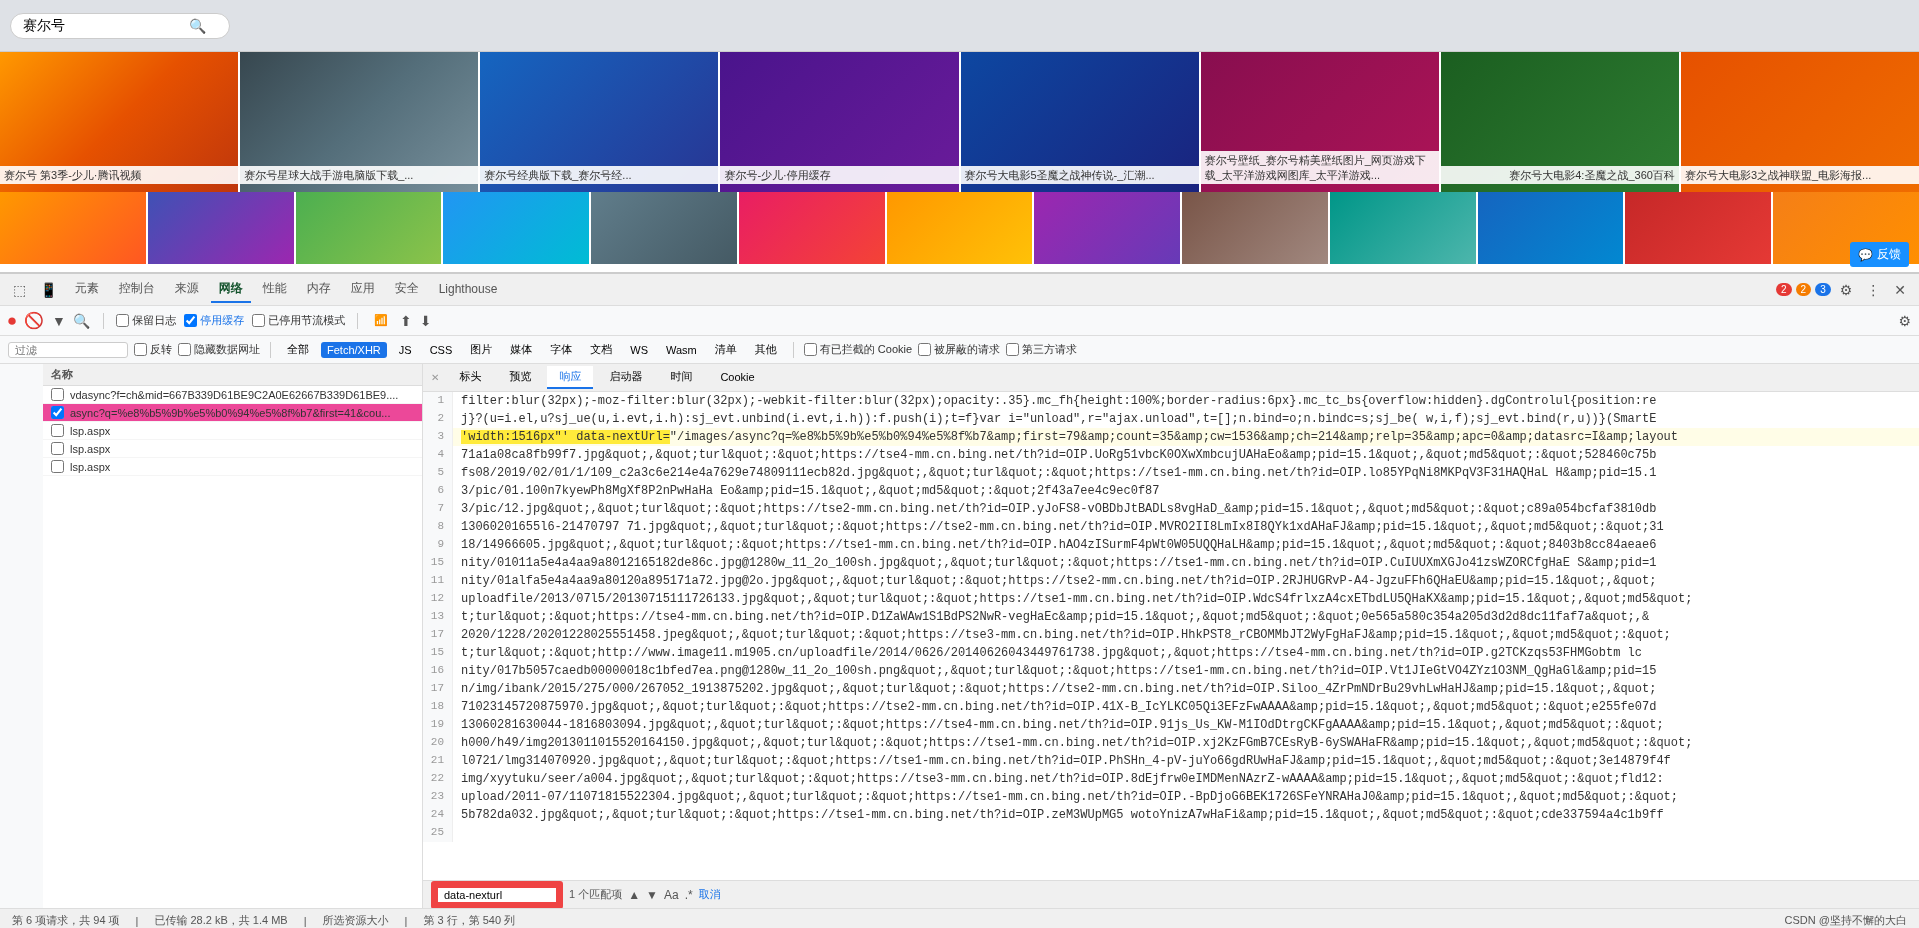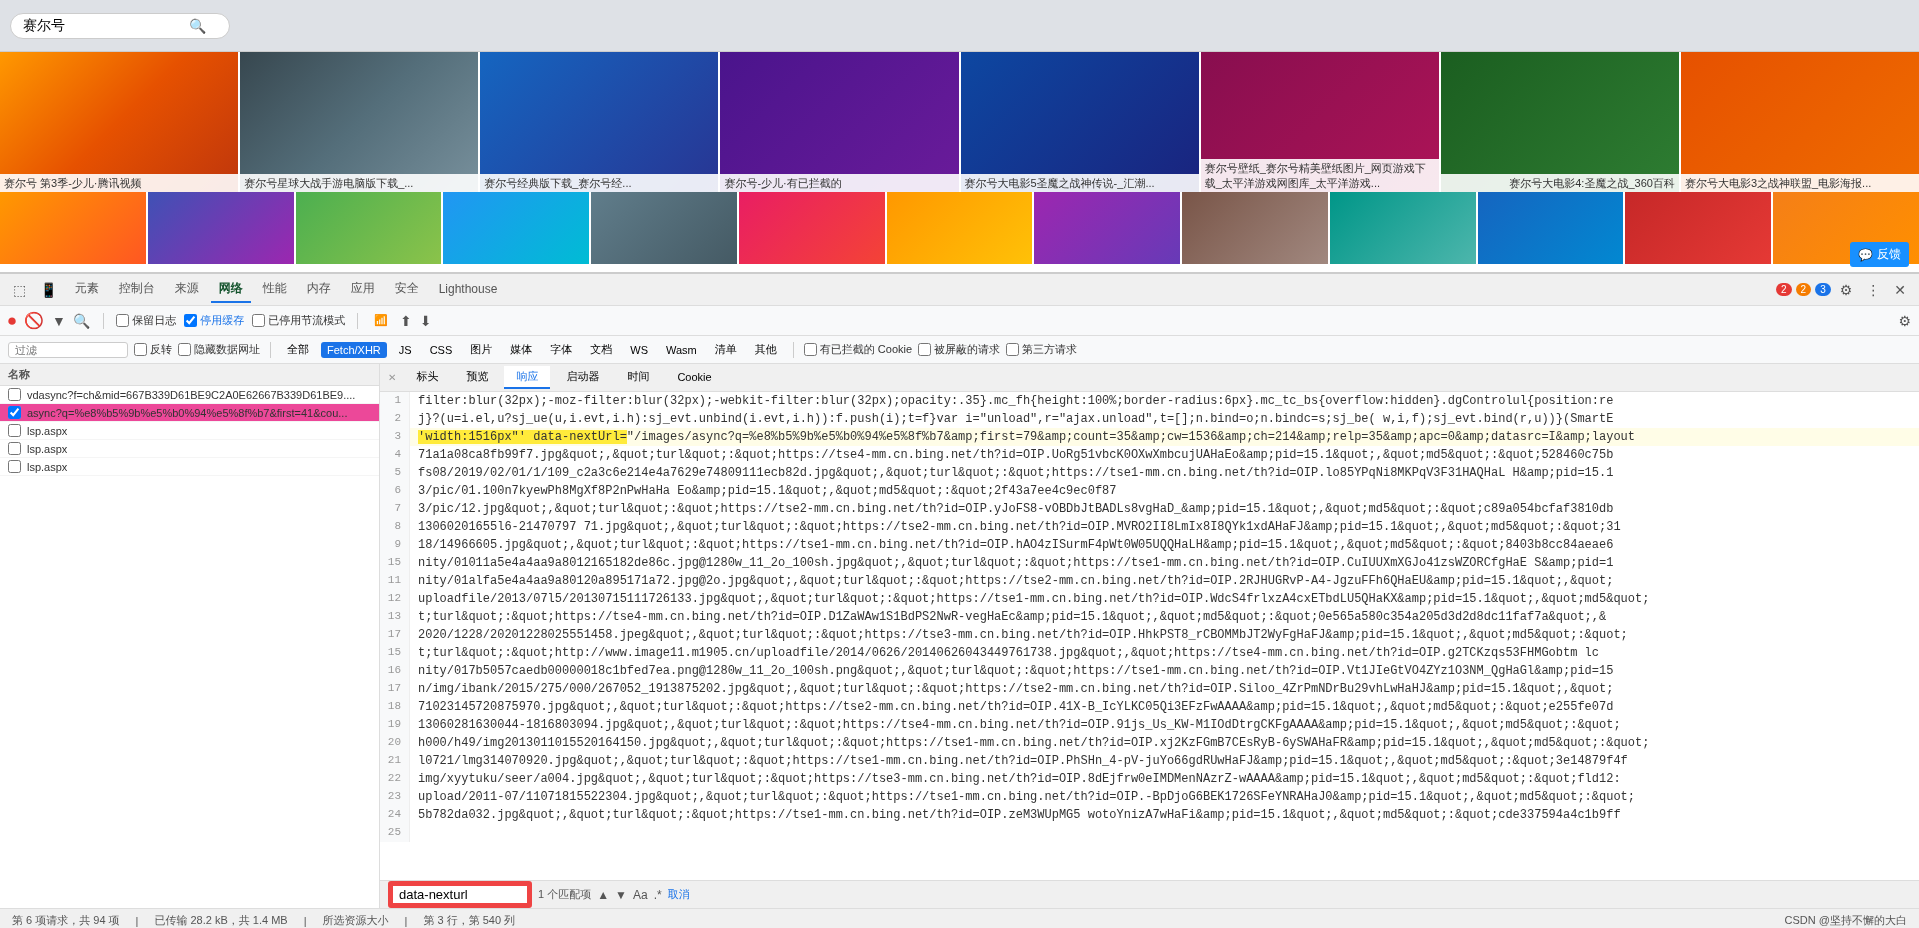--- a/index.html
+++ b/index.html
@@ -8,21 +8,21 @@
     
     .browser-top { background: #dee1e6; height: 52px; display: flex; align-items: center; padding: 0 10px; gap: 8px; border-bottom: 1px solid #ccc; }
     .search-bar { display: flex; align-items: center; background: #fff; border: 1px solid #ccc; border-radius: 20px; padding: 4px 12px; width: 220px; gap: 6px; }
     .search-bar input { border: none; outline: none; font-size: 14px; width: 160px; }
     .search-icon-btn { background: none; border: none; cursor: pointer; color: #555; font-size: 14px; }
 
     
     .image-results-area { background: #fff; height: 220px; overflow: hidden; position: relative; }
     .image-cards-row { display: flex; gap: 2px; padding: 0; height: 80px; overflow: hidden; }
     .image-card { background: #ccc; flex: 1; min-width: 120px; overflow: hidden; position: relative; }
-    .image-card-label { position: absolute; bottom: 0; left: 0; right: 0; background: rgba(255,255,255,0.9); font-size: 11px; padding: 2px 4px; line-height: 1.3; }
+    .image-card-label { position: absolute; bottom: 8px; left: 0; right: 0; background: rgba(255,255,255,0.9); font-size: 11px; padding: 2px 4px; line-height: 1.3; }
     .image-thumbnails-row { display: flex; gap: 2px; height: 70px; overflow: hidden; }
     .thumb { flex: 1; min-width: 80px; background: #aaa; }
     .feedback-btn { position: absolute; right: 10px; bottom: 5px; background: #1890ff; color: #fff; border: none; border-radius: 3px; padding: 4px 8px; font-size: 12px; cursor: pointer; display: flex; align-items: center; gap: 4px; }
 
     
     .devtools { background: #f8f9fa; border-top: 2px solid #ccc; height: 660px; display: flex; flex-direction: column; }
 
     
     .devtools-topbar { background: #f0f0f0; border-bottom: 1px solid #ddd; display: flex; align-items: center; padding: 0 8px; height: 32px; gap: 4px; }
     .devtools-tab-btn { background: none; border: none; cursor: pointer; padding: 4px 8px; font-size: 12px; color: #555; border-bottom: 2px solid transparent; }
@@ -41,21 +41,21 @@
     .toolbar-icon-btn { background: none; border: none; cursor: pointer; font-size: 14px; color: #555; }
 
     
     .filter-row { background: #f8f9fa; border-bottom: 1px solid #ddd; display: flex; align-items: center; padding: 2px 8px; height: 28px; gap: 6px; overflow-x: auto; }
     .filter-input { border: 1px solid #ccc; border-radius: 3px; padding: 1px 6px; font-size: 11px; width: 120px; }
     .filter-tag { background: none; border: none; cursor: pointer; font-size: 11px; padding: 2px 6px; border-radius: 3px; white-space: nowrap; }
     .filter-tag.active { background: #1a73e8; color: #fff; }
     .filter-checkbox { display: flex; align-items: center; gap: 3px; font-size: 11px; white-space: nowrap; }
 
     
-    .devtools-main { display: flex; flex: 1; overflow: hidden; }
+    .devtools-main { display: flex; flex: 1; overflow: hidden; padding-left: 43px; }
 
     
     .file-list { width: 380px; border-right: 1px solid #ddd; background: #fff; display: flex; flex-direction: column; overflow: hidden; }
     .file-list-header { background: #f0f0f0; border-bottom: 1px solid #ddd; padding: 3px 8px; font-size: 11px; font-weight: bold; color: #555; display: flex; justify-content: space-between; }
     .file-item { display: flex; align-items: center; padding: 2px 8px; font-size: 11px; cursor: pointer; border-bottom: 1px solid #f5f5f5; white-space: nowrap; overflow: hidden; }
     .file-item.selected { background: #e8f0fe; }
     .file-item input[type=checkbox] { margin-right: 6px; }
     .file-item-name { overflow: hidden; text-overflow: ellipsis; flex: 1; }
     .file-item.highlighted { background: #ec4899; }
 
@@ -73,21 +73,21 @@
     .code-line { display: flex; min-height: 18px; }
     .line-num { color: #999; width: 30px; min-width: 30px; text-align: right; padding-right: 8px; user-select: none; background: #f8f9fa; border-right: 1px solid #eee; font-size: 11px; }
     .line-content { padding-left: 8px; flex: 1; white-space: pre; overflow-x: visible; }
 
     
     .status-bar { background: #f0f0f0; border-top: 1px solid #ddd; height: 24px; display: flex; align-items: center; padding: 0 12px; font-size: 11px; color: #555; gap: 16px; }
     .status-bar-right { margin-left: auto; display: flex; align-items: center; gap: 12px; }
 
     
     .code-search-bar { background: #f0f0f0; border-top: 1px solid #ddd; padding: 3px 8px; display: flex; align-items: center; gap: 6px; height: 28px; }
-    .code-search-input { border: 5px solid #ef4444; border-radius: 3px; padding: 1px 6px; font-size: 13px; width: 144px; outline: none; }
+    .code-search-input { border: 7px solid #ef4444; border-radius: 3px; padding: 1px 6px; font-size: 11px; width: 132px; outline: none; }
     .search-result-count { font-size: 11px; color: #555; }
     .search-nav-btn { background: none; border: none; cursor: pointer; font-size: 12px; color: #555; }
     .search-options { display: flex; align-items: flex-end; gap: 6px; font-size: 11px; }
     .search-cancel-btn { background: none; border: none; cursor: pointer; color: #1a73e8; font-size: 11px; }
 
     
     .thumb-1 { background: linear-gradient(135deg, #ff9800, #ff5722); }
     .thumb-2 { background: linear-gradient(135deg, #3f51b5, #9c27b0); }
     .thumb-3 { background: linear-gradient(135deg, #4caf50, #8bc34a); }
     .thumb-4 { background: linear-gradient(135deg, #2196f3, #00bcd4); }
@@ -130,21 +130,21 @@
     <div class="image-card card-1" style="flex:1; min-width:120px; position:relative;">
       <div class="image-card-label">赛尔号 第3季-少儿·腾讯视频</div>
     </div>
     <div class="image-card card-3" style="flex:1; min-width:120px; position:relative;">
       <div class="image-card-label">赛尔号星球大战手游电脑版下载_...</div>
     </div>
     <div class="image-card card-2" style="flex:1; min-width:120px; position:relative;">
       <div class="image-card-label">赛尔号经典版下载_赛尔号经...</div>
     </div>
     <div class="image-card card-4" style="flex:1; min-width:120px; position:relative;">
-      <div class="image-card-label">赛尔号-少儿·有已拦截的</div>
+      <div class="image-card-label">赛尔号-少儿·停用缓存</div>
     </div>
     <div class="image-card card-5" style="flex:1; min-width:120px; position:relative;">
       <div class="image-card-label">赛尔号大电影5圣魔之战神传说-_汇潮...</div>
     </div>
     <div class="image-card card-6" style="flex:1; min-width:150px; position:relative;">
       <div class="image-card-label">赛尔号壁纸_赛尔号精美壁纸图片_网页游戏下载_太平洋游戏网图库_太平洋游戏...</div>
     </div>
     <div class="image-card card-7" style="flex:1; min-width:120px; position:relative;text-align:right;">
       <div class="image-card-label">赛尔号大电影4:圣魔之战_360百科</div>
     </div>

